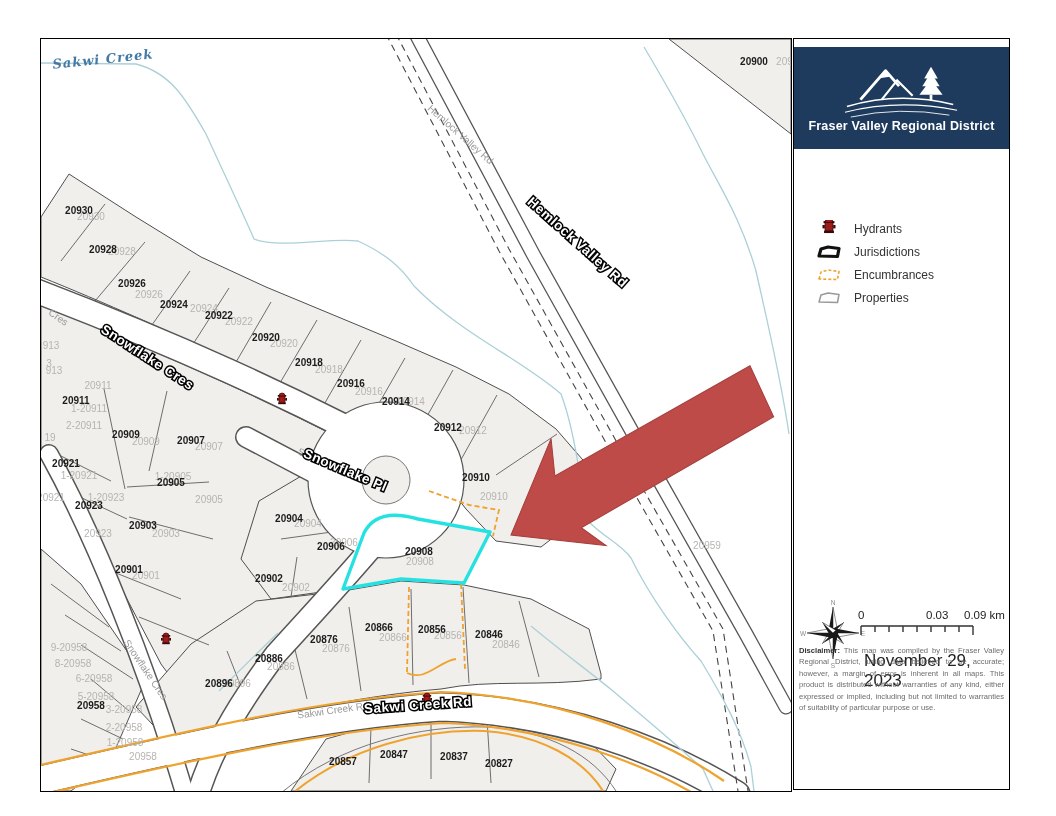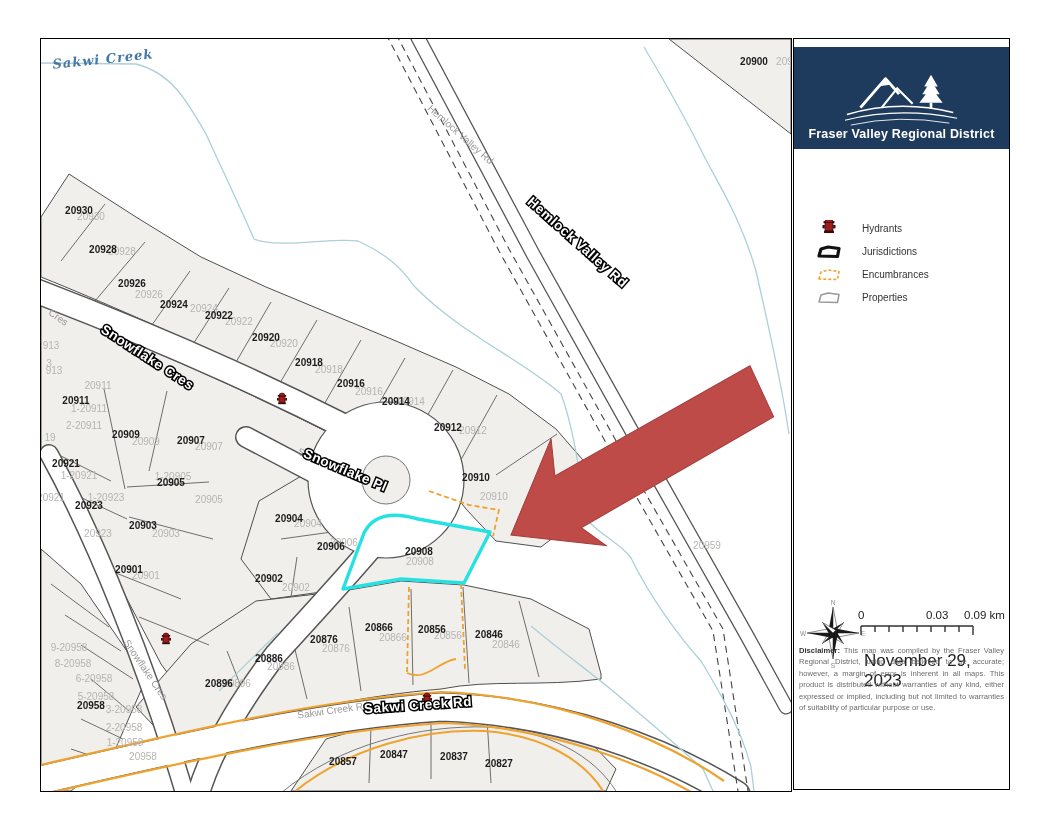--- a/index.html
+++ b/index.html
@@ -9,26 +9,26 @@
   #map-svg{display:block;}
   text{user-select:none;}
   .lbl-bold{font:700 10px "Liberation Sans",sans-serif;fill:#1c1c1c;}
   .lbl-gray{font:400 10px "Liberation Sans",sans-serif;fill:#b7b4b0;}
   .lbl-street-outline{font:700 13.5px "Liberation Sans",sans-serif;fill:#fff;stroke:#000;stroke-width:3px;paint-order:stroke;letter-spacing:.5px;}
   .lbl-street-gray{font:400 10px "Liberation Sans",sans-serif;fill:#9a9a9a;}
   .lbl-water{font:italic 700 13px "DejaVu Serif",serif;fill:#4479a4;letter-spacing:1px;}
   
   #panel{position:absolute;left:793px;top:38px;width:217px;height:752px;border:1.5px solid #000;background:#fff;box-sizing:border-box;}
   #brand{position:absolute;left:0px;top:8px;width:100%;height:102px;background:#1e3a5c;display:flex;flex-direction:column;align-items:center;justify-content:flex-end;}
-  #brand-text{color:#fff;font-weight:700;font-size:12.5px;padding-bottom:8px;letter-spacing:.2px;}
+  #brand-text{color:#fff;font-weight:700;font-size:12.5px;padding-bottom:16px;letter-spacing:.2px;}
   #panel-title{position:absolute;top:122px;width:100%;text-align:center;font-size:17px;font-weight:700;color:#111;letter-spacing:.5px;}
   #legend{position:absolute;left:22px;top:178px;}
   .leg-row{display:flex;align-items:center;height:23px;}
   .leg-icon{width:26px;display:flex;justify-content:center;}
-  .leg-label{font-size:10px;color:#333;margin-left:20px;}
+  .leg-label{font-size:12px;color:#333;margin-left:12px;}
   #compass{position:absolute;left:6px;top:556px;}
   #scalebar{position:absolute;left:66px;top:570px;width:132px;}
   #scale-nums{position:relative;height:14px;font-size:11.5px;color:#222;}
   #scale-nums .s0{position:absolute;left:-2px;}
   #scale-nums .s1{position:absolute;left:66px;}
   #scale-nums .s2{position:absolute;left:104px;white-space:nowrap;}
   #mapdate{position:absolute;left:70px;top:612px;font-size:17px;color:#222;}
   #disclaimer{position:absolute;left:5px;top:606px;width:205px;font-size:7.6px;line-height:1.5;color:#6b6b6b;text-align:justify;}
   #disclaimer b{color:#333;}
 </style>

